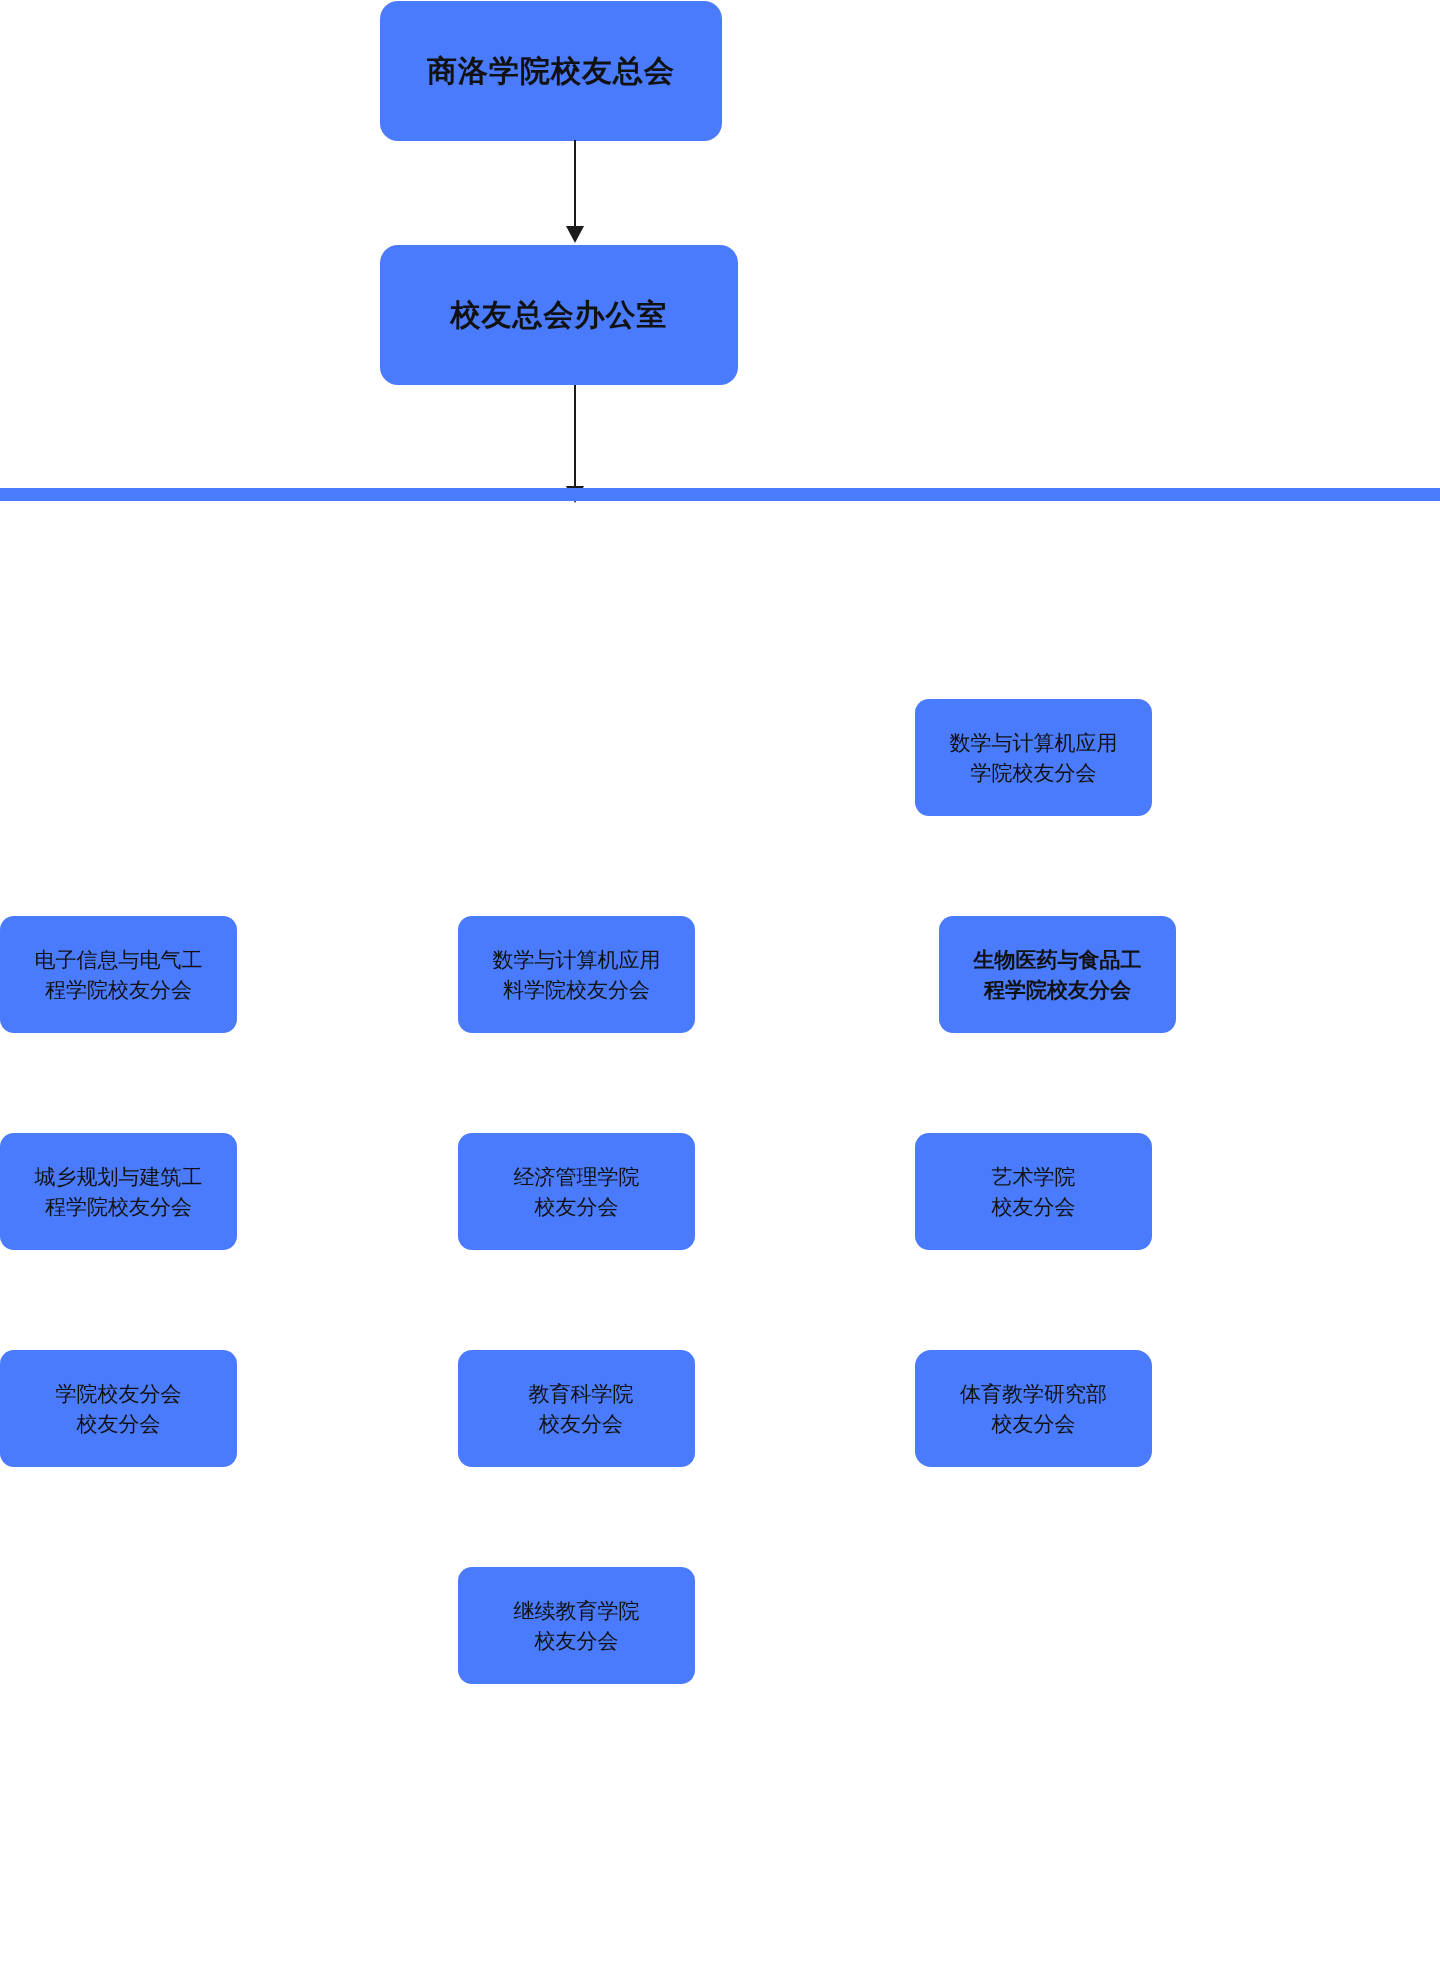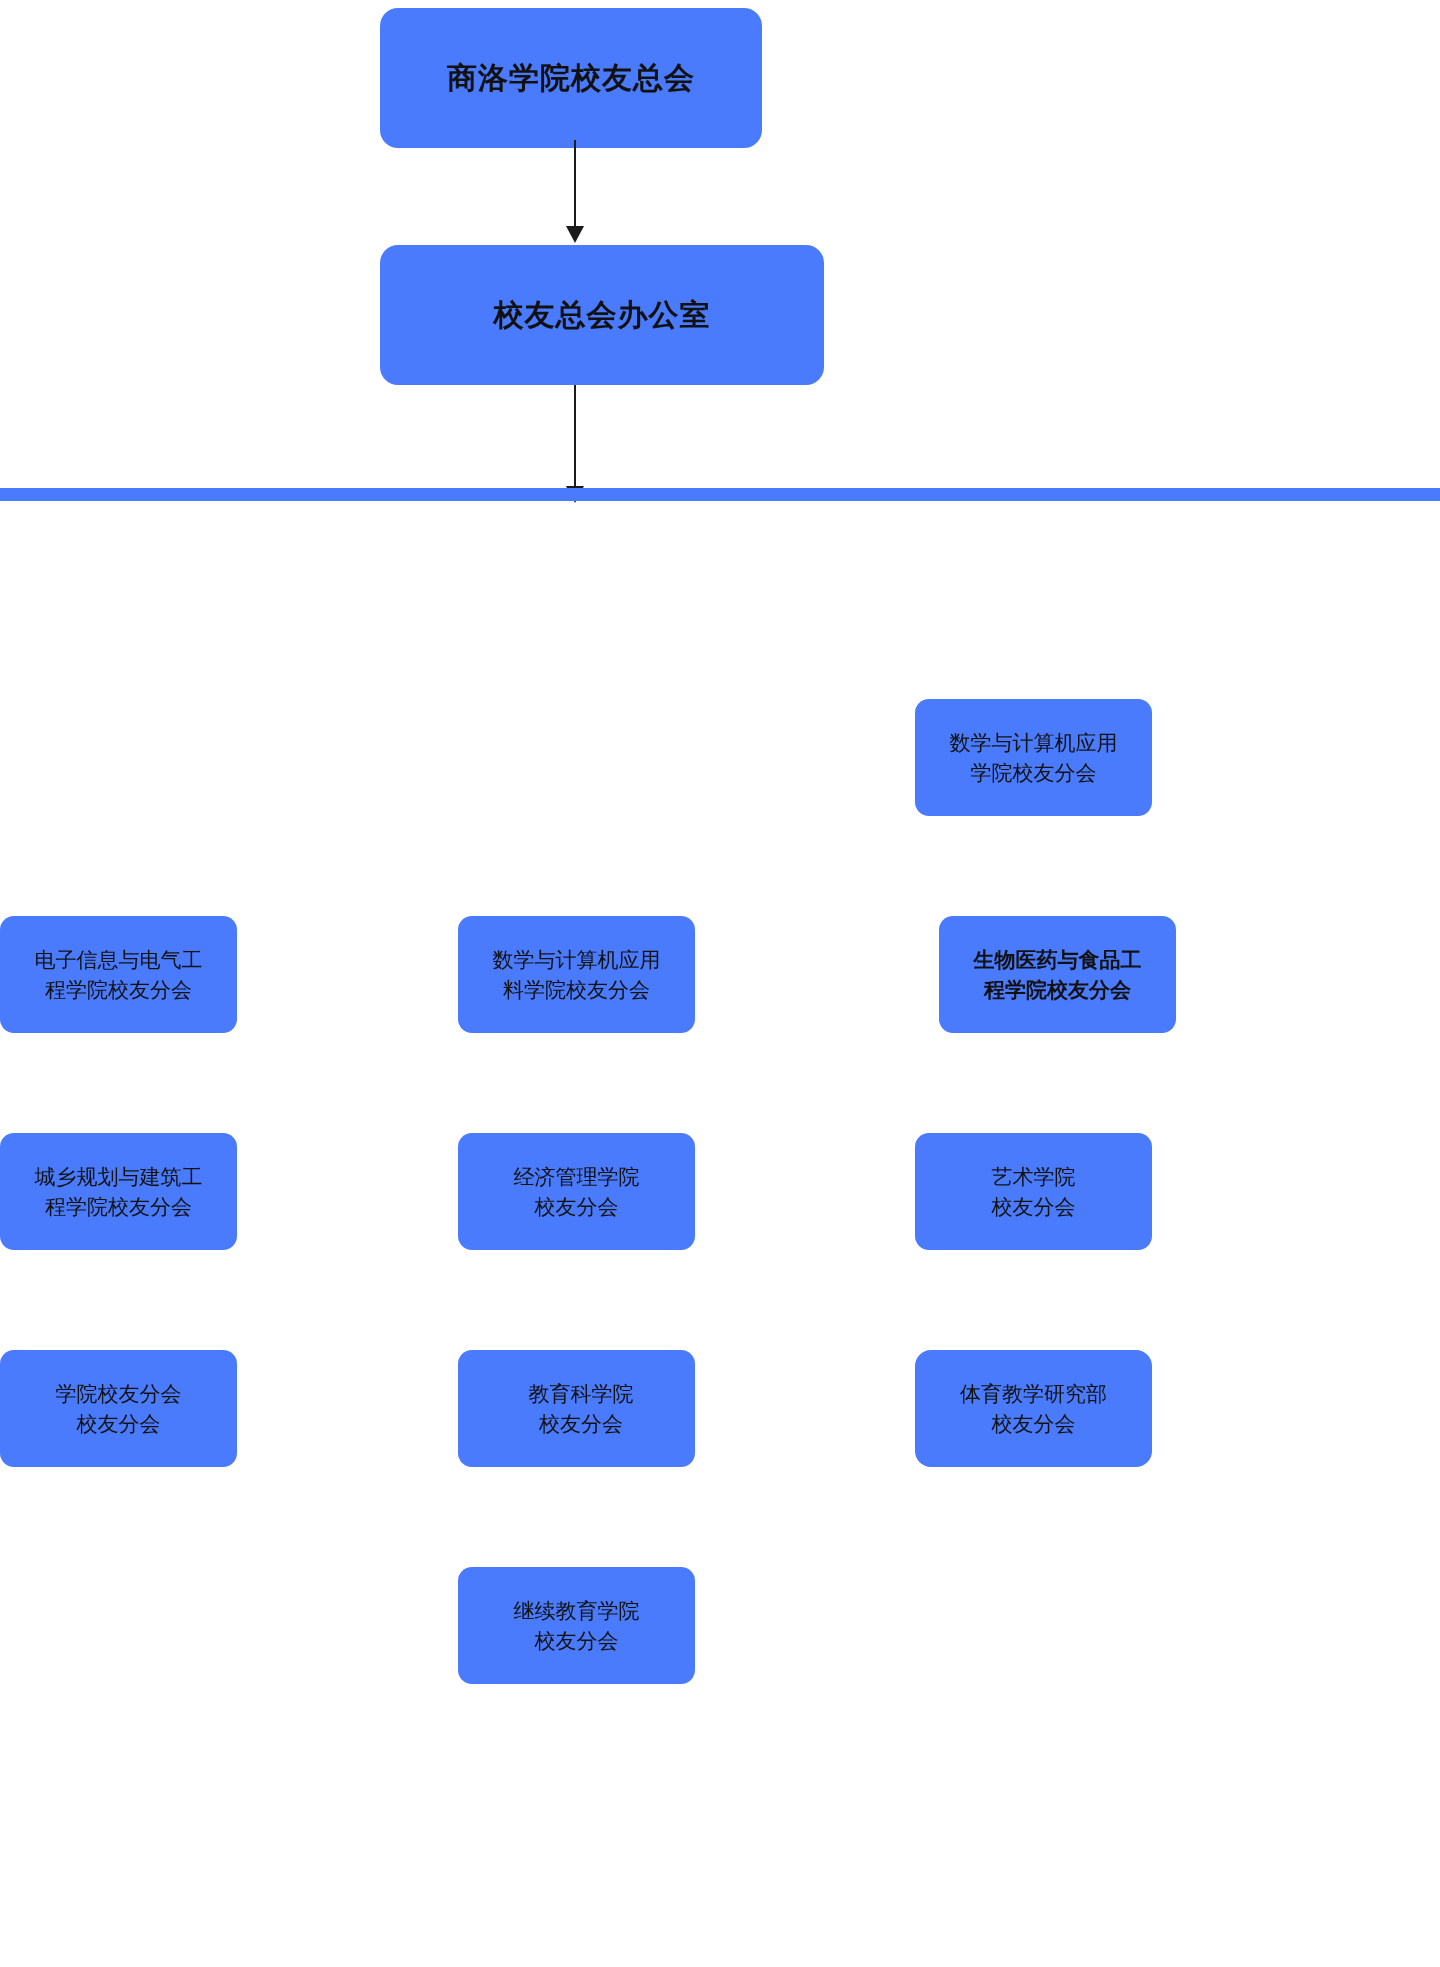--- a/index.html
+++ b/index.html
@@ -40,29 +40,29 @@
   
   .node.root {
     font-size: 30px;
     font-weight: bold;
     letter-spacing: 1px;
     border-radius: 18px;
   }
 
   #node-root {
     left: 380px;
-    top: 8px;
-    width: 382px;
+    top: 1px;
+    width: 342px;
     height: 140px;
   }
 
   #node-office {
     left: 380px;
     top: 245px;
-    width: 444px;
+    width: 358px;
     height: 140px;
   }
 
   
   .node.leaf {
     font-size: 21px;
     font-weight: normal;
     width: 237px;
     height: 117px;
   }

